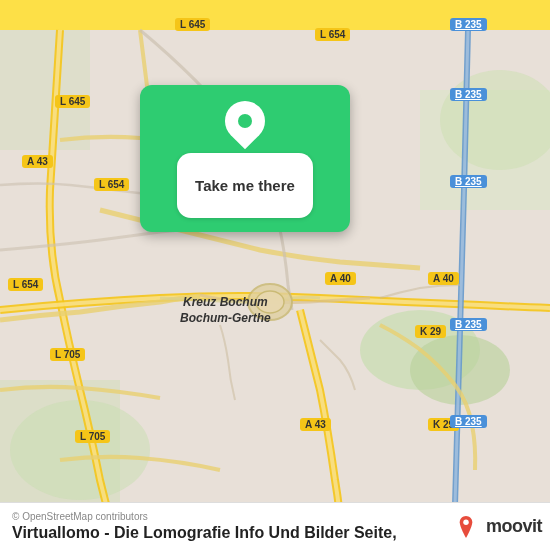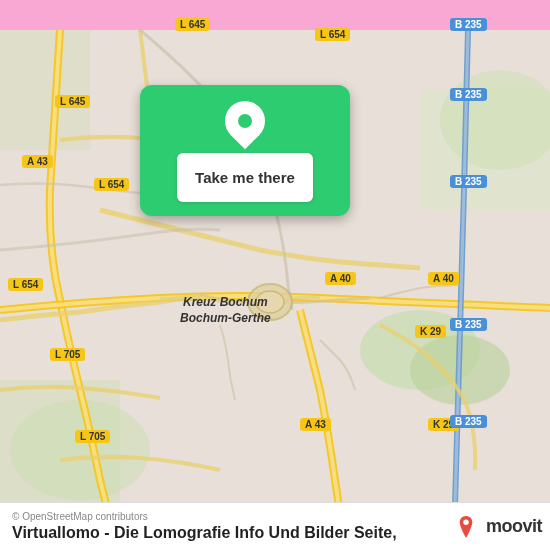--- a/index.html
+++ b/index.html
@@ -9,21 +9,21 @@
       overflow: hidden;
       font-family: Arial, sans-serif;
       position: relative;
     }
 
     
     #map-container {
       width: 550px;
       height: 550px;
       position: relative;
-      background-color: #f9a8d4;
+      background-color: #fde047;
       overflow: hidden;
     }
 
     
     .map-svg {
       position: absolute;
       top: 0; left: 0;
       width: 100%; height: 100%;
     }
 
@@ -62,22 +62,22 @@
       height: 14px;
       background: #2ecc71;
       border-radius: 50%;
       position: absolute;
       transform: rotate(45deg);
     }
 
     .popup-button {
       background: white;
       border: none;
-      border-radius: 6px;
-      padding: 16px 18px;
+      border-radius: 14px;
+      padding: 24px 18px;
       font-size: 15px;
       font-weight: 600;
       color: #333;
       cursor: pointer;
       white-space: nowrap;
       box-shadow: 0 1px 4px rgba(0,0,0,0.15);
     }
 
     
     .bottom-bar {
@@ -142,20 +142,21 @@
       padding: 1px 5px;
       font-size: 10px;
       font-weight: 700;
       color: #333;
       white-space: nowrap;
     }
 
     .road-label.blue {
       background: #4a90d9;
       color: white;
+      text-decoration: underline;
     }
 
     .place-label {
       position: absolute;
       font-size: 12px;
       font-weight: 600;
       color: #333;
       text-align: center;
       line-height: 1.3;
       font-style: italic;

